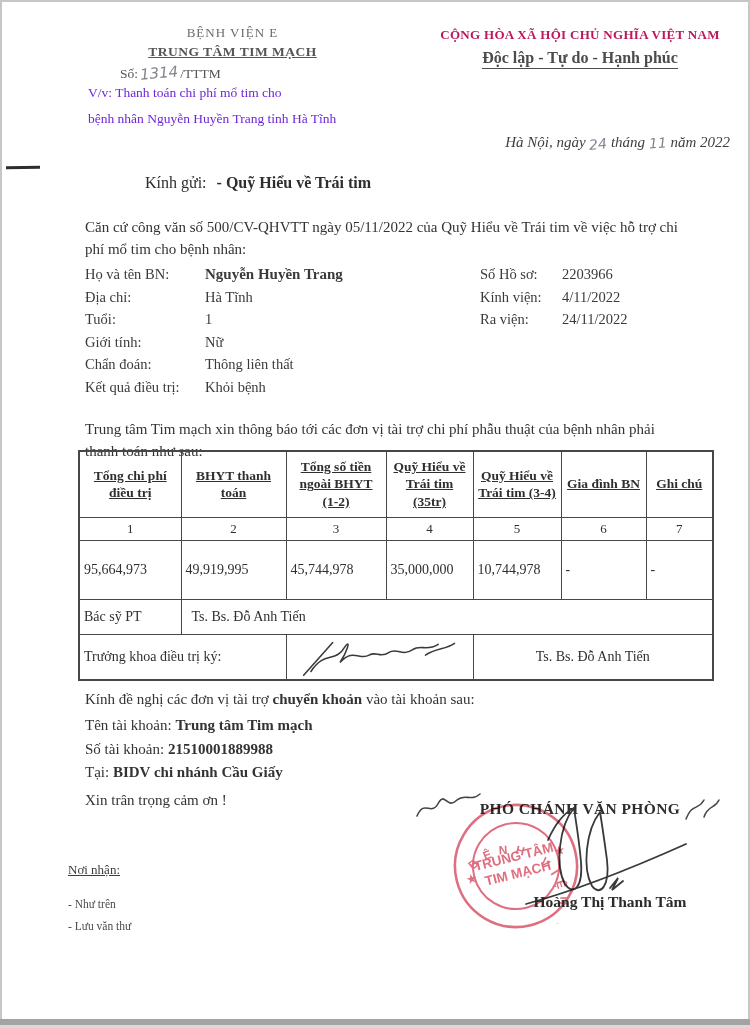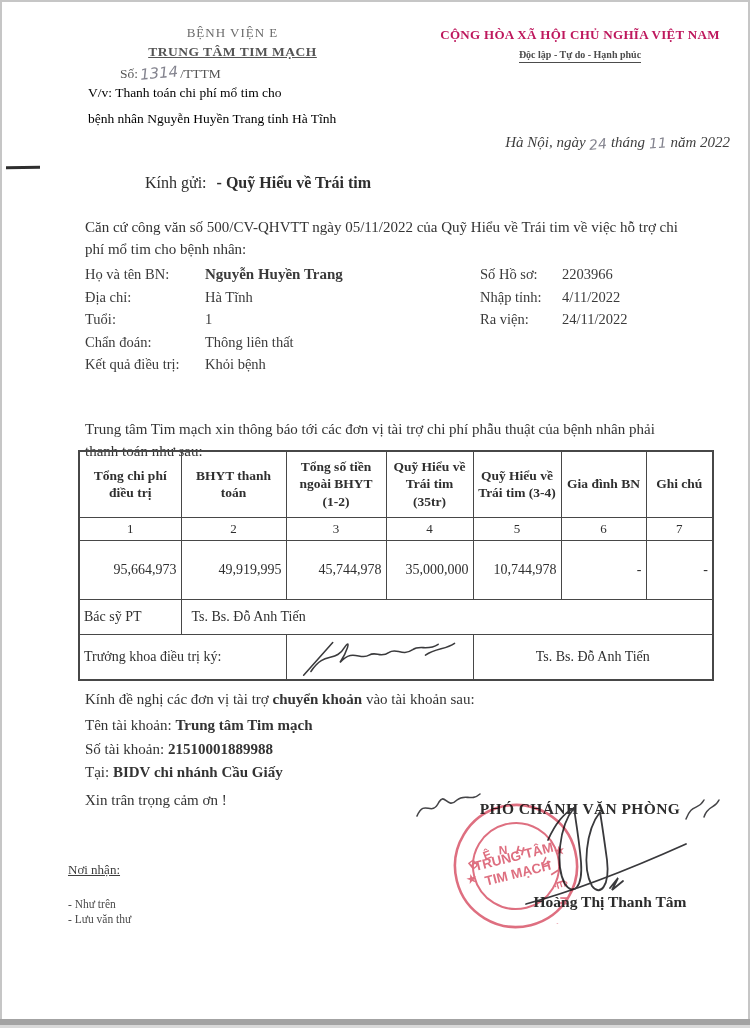--- a/index.html
+++ b/index.html
@@ -9,46 +9,46 @@
   .bottom-bar{position:absolute;left:0;right:0;top:1019px;height:6px;background:#a3a3a3;}
   .bottom-edge{position:absolute;left:0;right:0;top:1025px;height:3px;background:#d9d9d9;}
   .abs{position:absolute;}
   .ctr{text-align:center;}
   .b{font-weight:bold;}
   .hand{font-family:"DejaVu Sans", sans-serif;font-style:italic;color:#84848f;}
   
   .org-parent{font-size:13px;letter-spacing:1px;color:#6b6b6b;}
   .org-name{font-size:13.5px;font-weight:bold;color:#555;text-decoration:underline;letter-spacing:.5px;}
   .ref-line{font-size:13.5px;color:#555;}
-  .subject{font-size:13.5px;color:#000000;}
+  .subject{font-size:13.5px;color:#6d28d9;}
   .motto1{font-size:13px;font-weight:600;color:#be185d;letter-spacing:.3px;}
-  .motto2{font-size:10px;font-weight:bold;color:#4c4c4c;}
+  .motto2{font-size:16px;font-weight:bold;color:#4c4c4c;}
   .motto2 span{border-bottom:1px solid #4c4c4c;padding-bottom:2px;}
   .dateline{font-size:15px;font-style:italic;color:#3f3f3f;}
   .salute{font-size:16px;color:#2e2e2e;}
   .body-text{font-size:15px;line-height:1.48;color:#333;}
   .info-row{display:flex;font-size:14.5px;margin-bottom:5.5px;color:#3a3a3a;}
   .info-label{flex:0 0 120px;}
   .info-label-r{flex:0 0 82px;}
   
   table.cost{border-collapse:collapse;table-layout:fixed;width:634px;font-size:13.5px;color:#2f2f2f;}
   table.cost td{border:1px solid #474747;padding:1px 4px;vertical-align:middle;}
   table.cost{border:2px solid #474747;}
   .th{font-weight:bold;text-align:center;line-height:1.3;font-size:13.5px;}
   .num-row td{text-align:center;height:20px;font-size:13px;}
-  .val-row td{text-align:right;height:56px;padding-right:8px;font-size:14px;}
+  .val-row td{text-align:left;height:56px;padding-right:8px;font-size:14px;}
   .doc-row td{height:32px;font-size:14px;}
   .sign-row td{height:42px;font-size:14px;}
   .sig-svg{display:block;margin:0 auto;}
   
   .stamp{transform:rotate(-14deg);opacity:.85;mix-blend-mode:multiply;}
   .sig-title{font-size:15.5px;font-weight:bold;letter-spacing:.4px;color:#2d2d2d;}
   .signer{font-size:15.5px;font-weight:bold;color:#2b2b2b;}
   .recip-label{font-size:13px;color:#3d3d3d;text-decoration:underline;font-family:Liberation Serif, serif;}
-  .recip-item{font-size:11.5px;color:#4a4a4a;margin-top:3px;}
+  .recip-item{font-size:11.5px;color:#4a4a4a;margin-top:10px;}
   .artifact{position:absolute;left:6px;top:166px;width:34px;height:3px;background:#2e2e2e;transform:rotate(-1deg);}
 </style>
 </head>
 <body>
 
 <div class="page-frame"></div>
 
 <div class="abs ctr" style="left:85px;top:25px;width:295px;">
   <div class="org-parent">BỆNH VIỆN E</div>
   <div class="org-name" style="margin-top:3px;">TRUNG TÂM TIM MẠCH</div>
@@ -88,36 +88,40 @@
   </div>
   <div class="info-row">
     <span class="info-label">Địa chỉ:</span>
     <span>Hà Tĩnh</span>
   </div>
   <div class="info-row">
     <span class="info-label">Tuổi:</span>
     <span>1</span>
   </div>
   <div class="info-row">
+    <span class="info-label">Giới tính:</span>
+    <span>Nữ</span>
+  </div>
+  <div class="info-row">
     <span class="info-label">Chẩn đoán:</span>
     <span>Thông liên thất</span>
   </div>
   <div class="info-row">
     <span class="info-label">Kết quả điều trị:</span>
     <span>Khỏi bệnh</span>
   </div>
 </div>
 
 <div class="abs" style="left:480px;top:266px;width:250px;">
   <div class="info-row">
     <span class="info-label-r">Số Hồ sơ:</span>
     <span>2203966</span>
   </div>
   <div class="info-row">
-    <span class="info-label-r">Nhập tỉnh:</span>
+    <span class="info-label-r">Kính viện:</span>
     <span>4/11/2022</span>
   </div>
   <div class="info-row">
     <span class="info-label-r">Ra viện:</span>
     <span>24/11/2022</span>
   </div>
 </div>
 
 <div class="abs body-text" style="left:85px;top:418px;width:605px;">Trung tâm Tim mạch xin thông báo tới các đơn vị tài trợ chi phí phẫu thuật của bệnh nhân phải thanh toán như sau:</div>
 
@@ -126,21 +130,21 @@
     <colgroup>
       <col style="width:102px">
         <col style="width:105px">
         <col style="width:100px">
       <col style="width:87px">
         <col style="width:88px">
         <col style="width:85px">
         <col style="width:67px">
     </colgroup>
     <tbody>
-        <tr style="height:66px;">
+        <tr style="height:66px;text-decoration:underline;">
       <td class="th">Tổng chi phí điều trị</td>
       <td class="th">BHYT thanh toán</td>
       <td class="th">Tổng số tiền ngoài BHYT (1-2)</td>
       <td class="th">Quỹ Hiểu về Trái tim (35tr)</td>
       <td class="th">Quỹ Hiểu về Trái tim (3-4)</td>
       <td class="th">Gia đình BN</td>
       <td class="th">Ghi chú</td>
     </tr>
     <tr class="num-row">
       <td>1</td>

